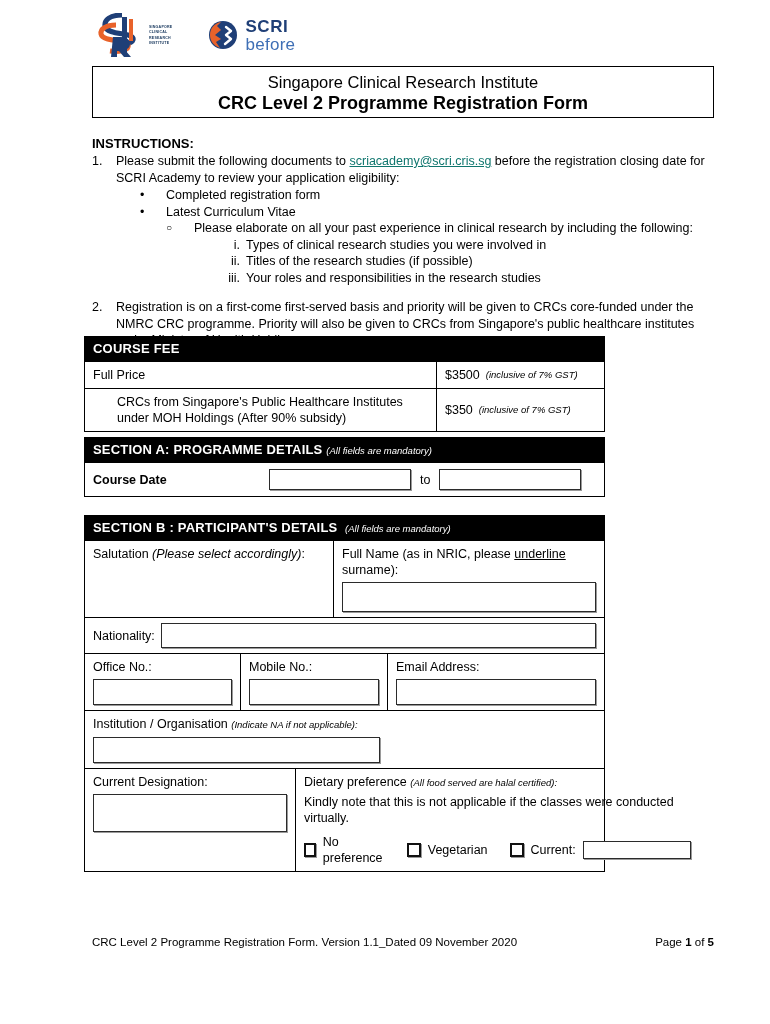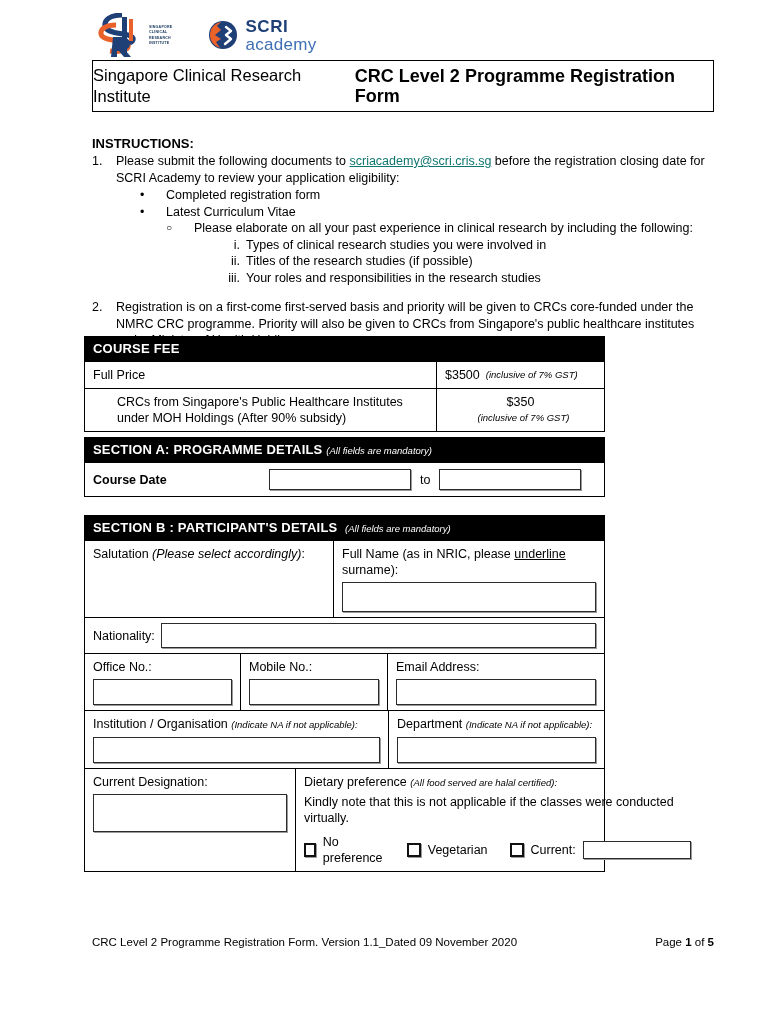--- a/index.html
+++ b/index.html
@@ -42,24 +42,24 @@
   .acad-text .t1 {
     font-size: 17px; font-weight: bold; color: #1f3f77; letter-spacing: .6px;
   }
   .acad-text .t2 {
     font-size: 17px; color: #3f6fb5; letter-spacing: .3px; margin-top: 1px;
   }
 
   
   .title-box {
     position: absolute;
-    left: 92px; top: 60px;
+    left: 92px; top: 66px;
     width: 622px; height: 52px;
     border: 1px solid #000;
-    display: flex; flex-direction: row;
+    display: flex; flex-direction: column;
     align-items: center; justify-content: center;
   }
   .title-line1 { font-size: 16.5px; line-height: 21px; }
   .title-line2 { font-size: 18px; font-weight: bold; line-height: 20px; }
 
   
   .instructions { position: absolute; left: 92px; top: 136px; width: 624px; }
   .instr-head { font-size: 13px; font-weight: bold; margin-bottom: 2px; }
   .numrow { display: flex; font-size: 12.5px; line-height: 16.5px; }
   .numrow .num { width: 24px; flex: 0 0 24px; }
@@ -89,21 +89,21 @@
   .cell { padding: 5px 8px; font-size: 12.5px; line-height: 16px; }
   .cell + .cell { border-left: 1px solid #000; }
 
   
   #course-fee { top: 336px; }
   #course-fee .c-left { flex: 1; min-height: 25px; display: flex; align-items: center; }
   #course-fee .c-right { width: 168px; flex: 0 0 168px; display: flex; align-items: center; }
   #course-fee .amt { font-size: 12.5px; }
   #course-fee .gst { font-size: 9.5px; font-style: italic; margin-left: 6px; }
   #course-fee .row2 .c-left { align-items: flex-start; margin-left: 24px; }
-  #course-fee .row2 .c-right { align-items: center; flex-direction: column; }
+  #course-fee .row2 .c-right { align-items: center; }
 
   
   #section-a { top: 437px; }
   #section-a .row { min-height: 34px; }
   #section-a .c-label { width: 176px; flex: 0 0 176px; font-weight: bold; font-size: 12.5px; display: flex; align-items: center; }
   #section-a .c-fields { flex: 1; display: flex; align-items: center; gap: 9px; padding: 6px 8px; }
 
   
   #section-b { top: 515px; }
   #section-b .row { align-items: stretch; }
@@ -181,21 +181,21 @@
     <div class="acad-logo">
       <div class="acad-mark">
         <svg width="30" height="30" viewBox="0 0 30 30" xmlns="http://www.w3.org/2000/svg">
           <path d="M15 1 C7 1 1 7 1 15 C1 23 7 29 15 29 C23 29 29 23 29 15 C29 7 23 1 15 1 Z" fill="#1f3f77"></path>
           <path d="M13 2 C7 3 2 8 2 15 C2 21 6 26 12 28 L8 22 L13 19 L7 15 L13 10 L9 6 Z" fill="#e8622a"></path>
           <path d="M18 7 L23 11 L18 15 L23 19 L17 24" fill="none" stroke="#ffffff" stroke-width="2.4" stroke-linejoin="round" stroke-linecap="round"></path>
         </svg>
       </div>
       <div class="acad-text">
         <span class="t1">SCRI</span>
-        <span class="t2">academy</span>
+        <span class="t2">before</span>
       </div>
     </div>
   </div>
 
   <div class="title-box">
     <div class="title-line1">Singapore Clinical Research Institute</div>
     <div class="title-line2">CRC Level 2 Programme Registration Form</div>
   </div>
 
   <div class="instructions">
@@ -306,24 +306,20 @@
       </div>
       <div class="cell" style="flex:1;">
         <div class="lbl">Email Address:</div>
         <div class="ibox short"></div>
       </div>
     </div>
 
     <div class="row">
       <div class="cell" style="width:303px;flex:0 0 303px;">
         <div class="lbl"><span>Institution / Organisation</span> <span class="sm">(Indicate NA if not applicable):</span></div>
-        <div class="ibox short"></div>
-      </div>
-      <div class="cell" style="flex:1;">
-        <div class="lbl"><span>Department</span> <span class="sm">(Indicate NA if not applicable):</span></div>
         <div class="ibox short"></div>
       </div>
     </div>
 
     <div class="row">
       <div class="cell" style="width:210px;flex:0 0 210px;">
         <div class="lbl">Current Designation:</div>
         <div class="ibox tall"></div>
       </div>
       <div class="cell" style="flex:1;">

